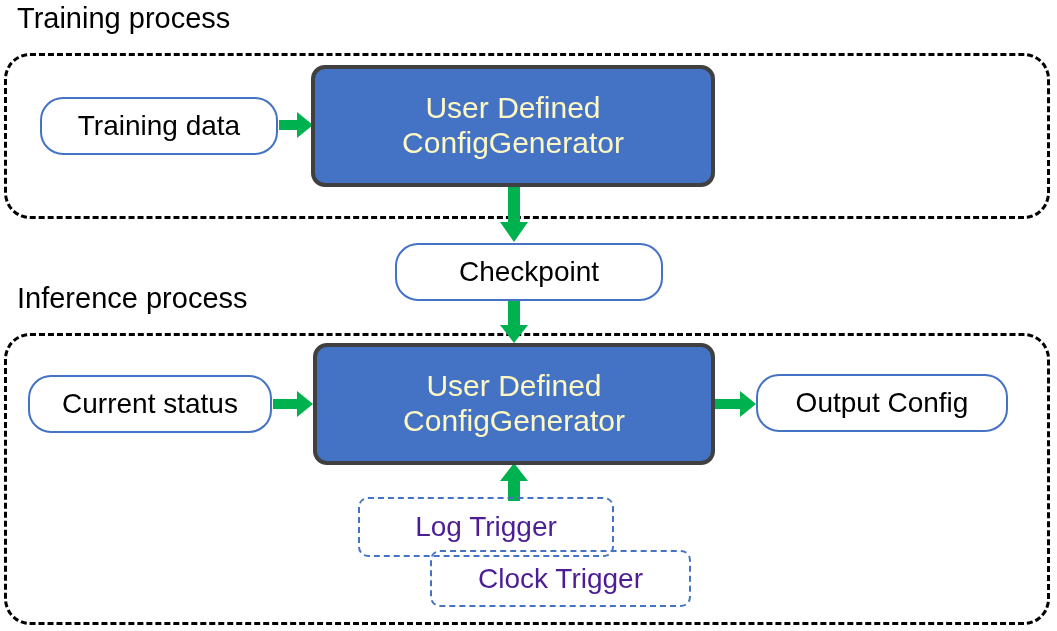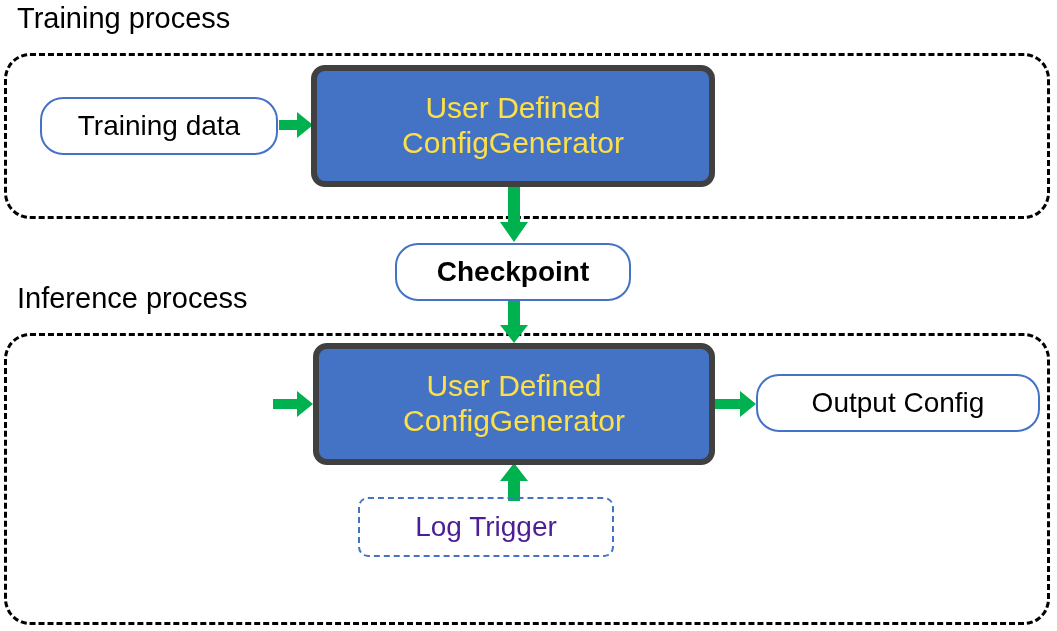--- a/index.html
+++ b/index.html
@@ -49,36 +49,36 @@
     border-radius: 10px;
     background: #ffffff;
     display: flex;
     align-items: center;
     justify-content: center;
     font-size: 28px;
     color: #000000;
     white-space: nowrap;
   }
   #node-training-data { left: 40px; top: 97px; width: 238px; height: 58px; }
-  #node-checkpoint    { left: 395px; top: 243px; width: 236px; height: 58px; font-weight: bold; }
+  #node-checkpoint    { left: 395px; top: 243px; width: 268px; height: 58px; }
   #node-current-status{ left: 28px; top: 375px; width: 244px; height: 58px; }
-  #node-output-config { left: 756px; top: 374px; width: 284px; height: 58px; }
+  #node-output-config { left: 756px; top: 374px; width: 252px; height: 58px; }
 
   
   .node-primary {
     position: absolute;
     box-sizing: border-box;
     background: #4472C4;
-    border: 6px solid #404040;
+    border: 4px solid #404040;
     border-radius: 14px;
     display: flex;
     flex-direction: column;
     align-items: center;
     justify-content: center;
-    color: #fde047;
+    color: #fef9c3;
     font-size: 30px;
     line-height: 1.16;
     text-align: center;
   }
   #node-generator-train { left: 311px; top: 65px;  width: 404px; height: 122px; }
   #node-generator-infer { left: 313px; top: 343px; width: 402px; height: 122px; }
 
   
   .node-trigger {
     position: absolute;
@@ -142,20 +142,21 @@
   </div>
 
   <div class="node-plain" id="node-checkpoint">Checkpoint</div>
 
   <div class="arrow" style="left:498px; top:299px;">
     <svg width="32" height="46" viewBox="0 0 32 46">
       <path d="M10,0 L22,0 L22,26 L30,26 L16,44 L2,26 L10,26 Z" fill="#00B14F"></path>
     </svg>
   </div>
 
+  <div class="node-plain" id="node-current-status">Current status</div>
 
   <div class="arrow" style="left:273px; top:389px;">
     <svg width="42" height="30" viewBox="0 0 42 30">
       <path d="M0,10 L24,10 L24,2 L40,15 L24,28 L24,20 L0,20 Z" fill="#00B14F"></path>
     </svg>
   </div>
 
   <div class="node-primary" id="node-generator-infer">
     <span>User Defined</span>
     <span>ConfigGenerator</span>
@@ -170,14 +171,15 @@
   <div class="node-plain" id="node-output-config">Output Config</div>
 
   <div class="arrow" style="left:498px; top:463px;">
     <svg width="32" height="38" viewBox="0 0 32 38">
       <path d="M16,0 L30,18 L22,18 L22,38 L10,38 L10,18 L2,18 Z" fill="#00B14F"></path>
     </svg>
   </div>
 
   <div class="node-trigger" id="node-log-trigger">Log Trigger</div>
 
+  <div class="node-trigger" id="node-clock-trigger">Clock Trigger</div>
 
 </div>
 
 </body></html>

